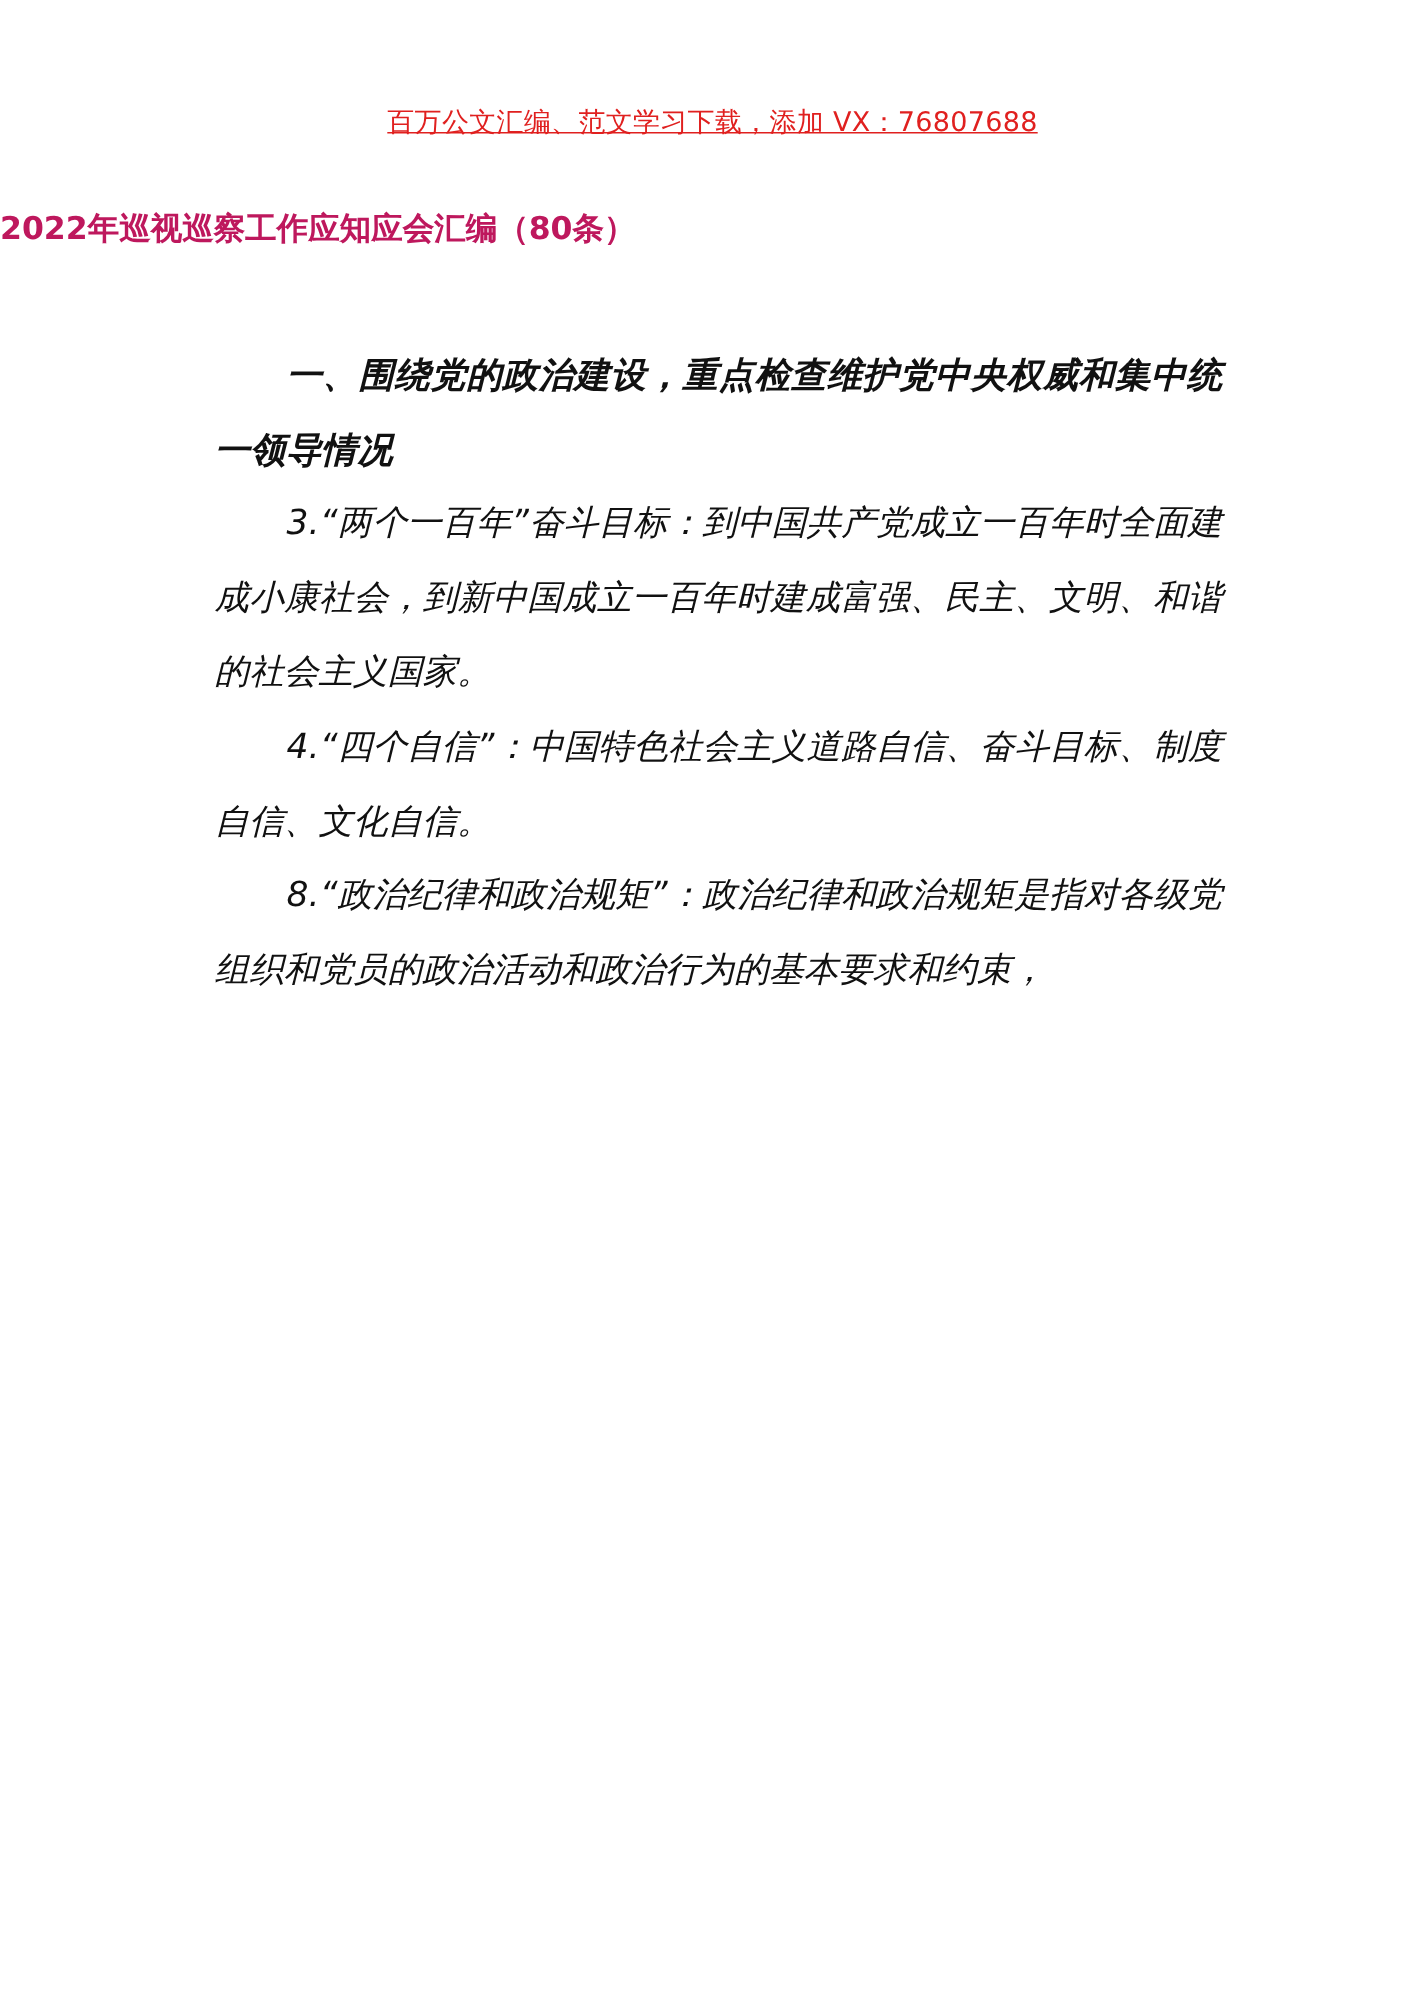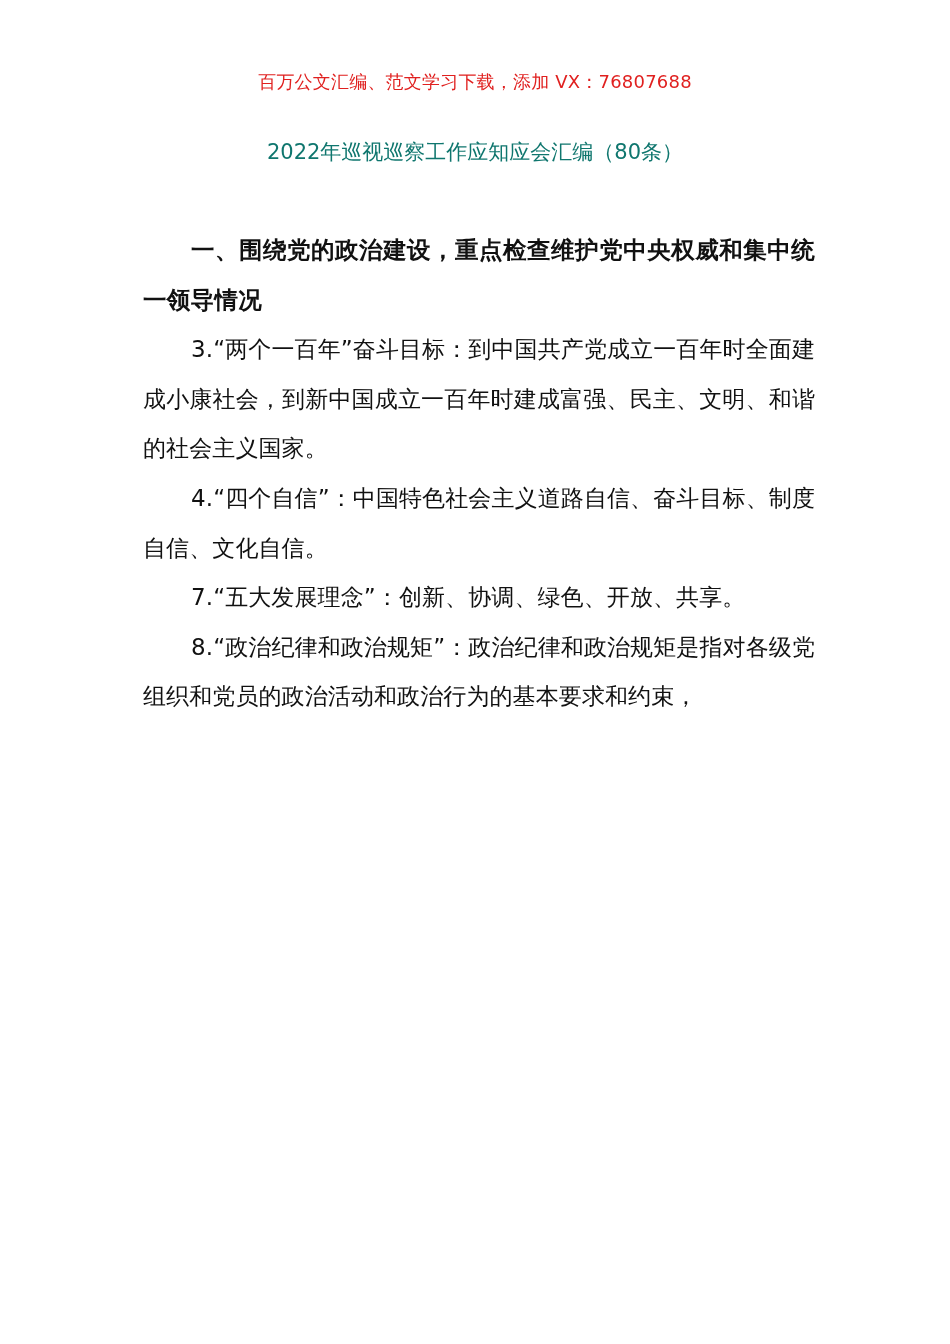--- a/index.html
+++ b/index.html
@@ -26,40 +26,42 @@
     .watermark {
       position: absolute;
       top: 68px;
       left: 0;
       width: 950px;
       text-align: center;
       font-size: 18px;
       line-height: 28px;
       color: #e0201f;
       letter-spacing: 0.2px;
+      text-decoration: underline;
     }
     .doc-title {
       position: absolute;
       top: 136px;
       left: 0;
       width: 950px;
-      text-align: center;
+      text-align: left;
       font-size: 21px;
       line-height: 32px;
-      font-weight: normal;
-      color: #0f766e;
+      font-weight: bold;
+      color: #be185d;
     }
     .content {
       position: absolute;
       top: 226px;
       left: 143px;
       width: 672px;
       font-size: 23px;
       line-height: 49.6px;
       text-align: justify;
+      font-style: italic;
     }
     .section-heading {
       margin: 0;
       text-indent: 48px;
       font-weight: bold;
       font-size: 23.5px;
       letter-spacing: 0.3px;
     }
     .item {
       margin: 0;
@@ -80,18 +82,17 @@
     <p class="section-heading">一、围绕党的政治建设，重点检查维护党中央权威和集中统一领导情况</p>
 
 
 
     <p class="item"><span>3.</span><span>“两个一百年”奋斗目标：到中国共产党成立一百年时全面建成小康社会，到新中国成立一百年时建成富强、民主、文明、和谐的社会主义国家。</span></p>
 
     <p class="item"><span>4.</span><span>“四个自信”：中国特色社会主义道路自信、奋斗目标、制度自信、文化自信。</span></p>
 
 
 
-    <p class="item"><span>7.</span><span>“五大发展理念”：创新、协调、绿色、开放、共享。</span></p>
 
     <p class="item"><span>8.</span><span>“政治纪律和政治规矩”：政治纪律和政治规矩是指对各级党组织和党员的政治活动和政治行为的基本要求和约束，</span></p>
   </div>
 
 </div>
 
 </body></html>

